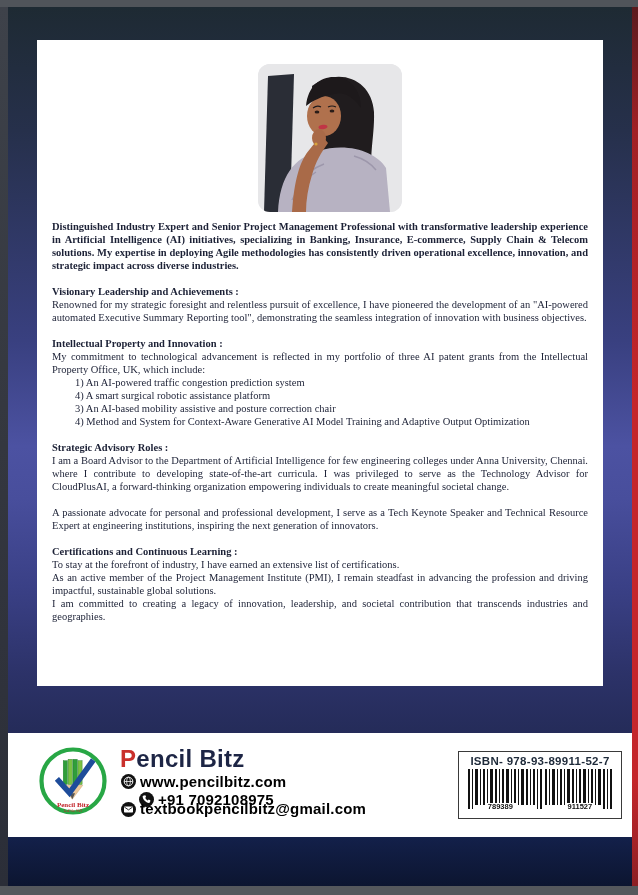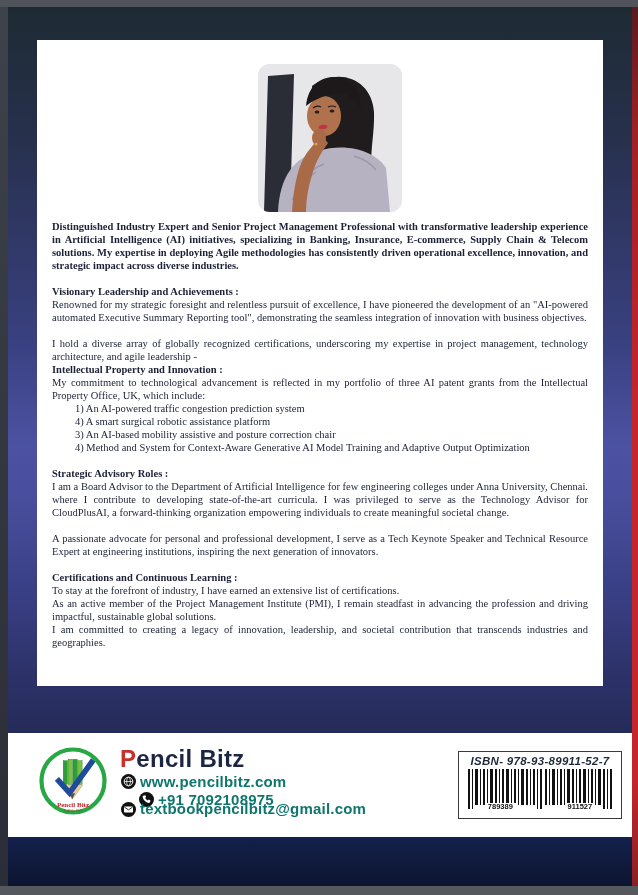--- a/index.html
+++ b/index.html
@@ -41,35 +41,34 @@
     font-family:"Liberation Sans", sans-serif;
   }
   .logo{position:absolute;left:30px;top:13px;width:70px;height:70px;}
   .pub-title{
     position:absolute;left:112px;top:12px;font-size:24px;font-weight:bold;
     color:#1d2545;letter-spacing:0.3px;
   }
   .pub-title .red{color:#c9302c;}
   .contact-line{
     position:absolute;left:113px;height:16px;display:flex;align-items:center;
-    font-size:15px;font-weight:bold;color:#0f766e;letter-spacing:0.2px;
+    font-size:15px;font-weight:bold;color:#000000;letter-spacing:0.2px;
   }
   .contact-line .cicon{width:15px;height:15px;margin-right:4px;flex:0 0 auto;}
   .line-web{top:40px;}
   .line-phone{top:58px;margin-left:18px;}
   .line-mail{top:68px;align-items:flex-end;}
   
   .isbn-box{
     position:absolute;left:450px;top:18px;width:164px;height:68px;background:#fff;
     border:1px solid #3a3a3a;box-sizing:border-box;text-align:center;
   }
   .isbn-label{
     margin-top:3px;font-size:11.5px;font-weight:bold;color:#1e2a3a;letter-spacing:0.3px;
     font-family:"Liberation Sans", sans-serif;
-    font-style:italic;
   }
   .barcode-wrap{position:relative;width:148px;height:42px;margin:2px auto 0;}
   .barcode-wrap svg{display:block;}
   .bc-digits{
     position:absolute;bottom:0;left:0;width:100%;display:flex;justify-content:space-around;
     font-size:7.5px;font-weight:bold;color:#111;font-family:"Liberation Sans", sans-serif;gap:11px;
   }
   .bc-digits span{background:#fff;padding:0 3px;line-height:8px;}
   
   .navy-bar{position:absolute;left:8px;top:837px;width:624px;height:49px;
@@ -107,21 +106,20 @@
         <circle cx="58" cy="80" r="1.6" fill="#d8a33c"></circle>
       </svg>
     </div>
 
     <div class="bio">
       <p class="bold">Distinguished Industry Expert and Senior Project Management Professional with transformative leadership experience in Artificial Intelligence (AI) initiatives, specializing in Banking, Insurance, E-commerce, Supply Chain &amp; Telecom solutions. My expertise in deploying Agile methodologies has consistently driven operational excellence, innovation, and strategic impact across diverse industries.</p>
       <div class="gap"></div>
       <p class="heading">Visionary Leadership and Achievements :</p>
       <p>Renowned for my strategic foresight and relentless pursuit of excellence, I have pioneered the development of an "AI-powered automated Executive Summary Reporting tool", demonstrating the seamless integration of innovation with business objectives.</p>
       <div class="gap"></div>
-      <p>I hold a diverse array of globally recognized certifications, underscoring my expertise in project management, technology architecture, and agile leadership -</p>
       <p class="heading">Intellectual Property and Innovation :</p>
       <p>My commitment to technological advancement is reflected in my portfolio of three AI patent grants from the Intellectual Property Office, UK, which include:</p>
       <div class="patent">1) An AI-powered traffic congestion prediction system</div>
       <div class="patent">4) A smart surgical robotic assistance platform</div>
       <div class="patent">3) An AI-based mobility assistive and posture correction chair</div>
       <div class="patent">4) Method and System for Context-Aware Generative AI Model Training and Adaptive Output Optimization</div>
       <div class="gap"></div>
       <p class="heading">Strategic Advisory Roles :</p>
       <p>I am a Board Advisor to the Department of Artificial Intelligence for few engineering colleges under Anna University, Chennai. where I contribute to developing state-of-the-art curricula. I was privileged to serve as the Technology Advisor for CloudPlusAI, a forward-thinking organization empowering individuals to create meaningful societal change.</p>
       <div class="gap"></div>

